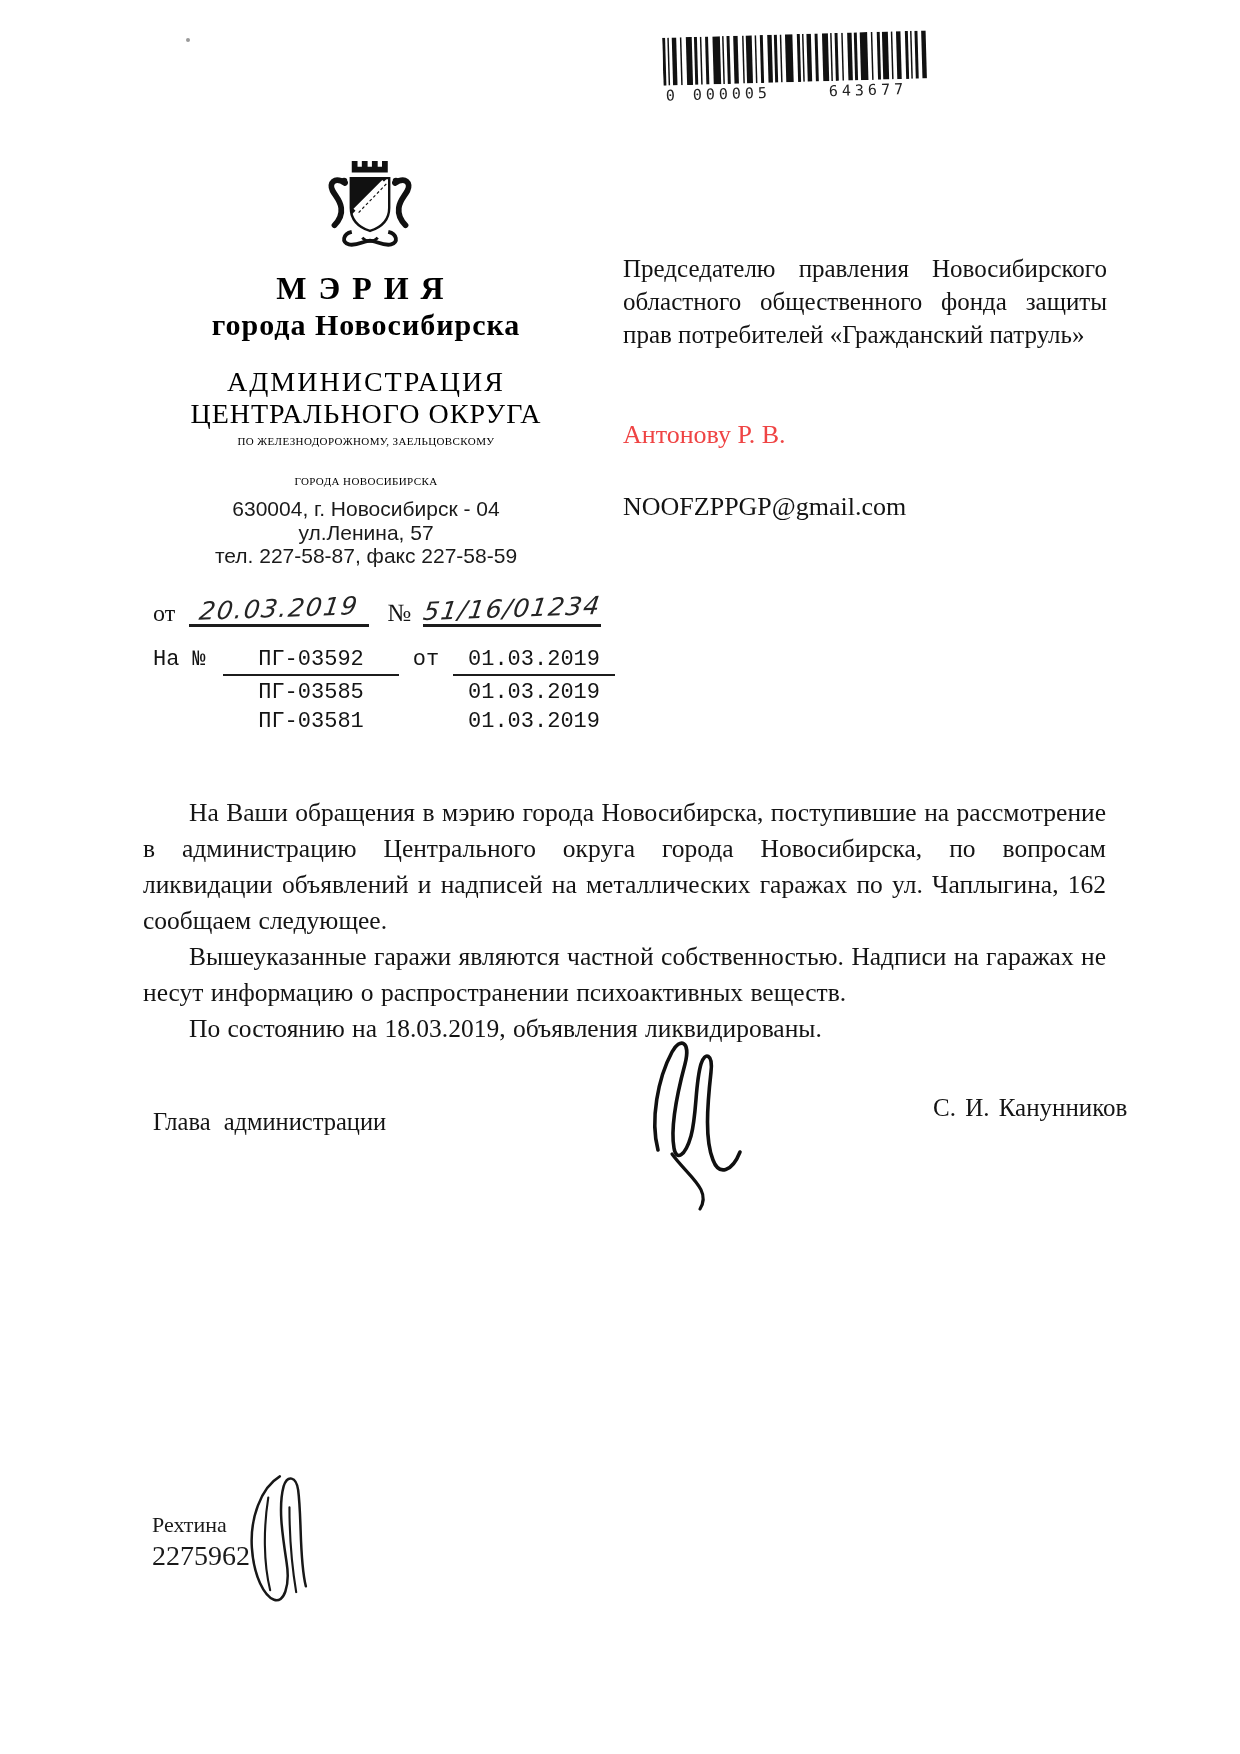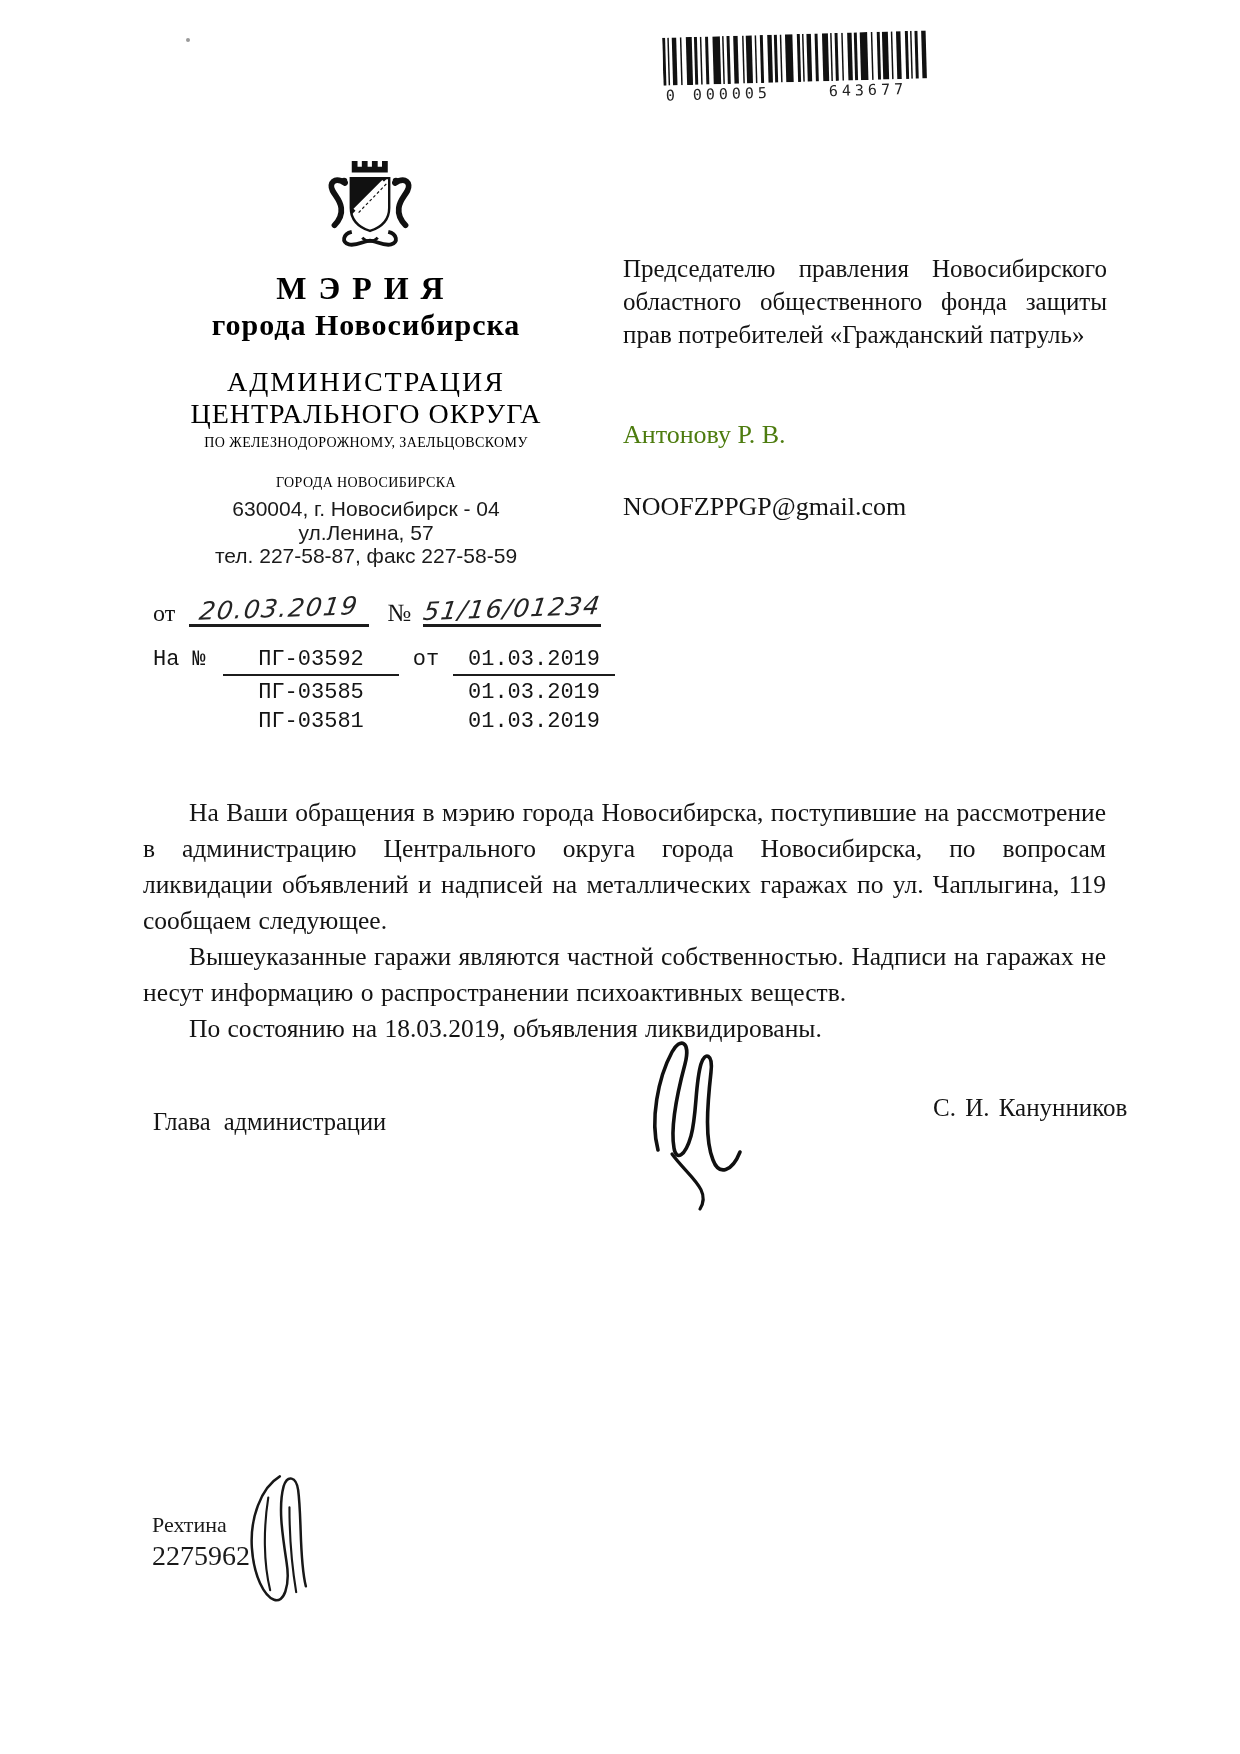--- a/index.html
+++ b/index.html
@@ -20,21 +20,21 @@
   .d-left{margin-left:2px;}
   .d-g1{margin-left:14px;}
   .d-g2{margin-left:58px;}
   
   .lh{left:150px;width:432px;text-align:center;color:#000000;}
   .emblem{left:320px;top:158px;}
   .org1{top:270px;font-size:32px;font-weight:bold;letter-spacing:12px;}
   .org2{top:308px;font-size:30px;font-weight:bold;letter-spacing:1px;}
   .dept1{top:366px;font-size:28px;letter-spacing:2px;}
   .dept2{top:398px;font-size:28px;letter-spacing:1px;}
-  .sub{font-size:14px;letter-spacing:.4px;}
+  .sub{font-size:11px;letter-spacing:.4px;}
   .sub1{top:435px;}
   .sub2{top:455px;}
   .sub3{top:475px;}
   .addr{font-family:"Liberation Sans", sans-serif;font-size:21px;color:#1a1a1a;}
   .addr1{top:497px;}
   .addr2{top:521px;}
   .addr3{top:544px;}
   
   .refline{left:153px;top:594px;display:flex;align-items:flex-end;font-size:24px;}
   .hand{
@@ -52,21 +52,21 @@
   .rr-label{width:70px;}
   .rr-num{width:176px;text-align:center;}
   .rr-ot{width:54px;text-align:center;}
   .rr-date{width:162px;text-align:center;}
   .ul{border-bottom:2.5px solid #1c1c1c;padding-bottom:2px;}
   
   .recipient{
     left:623px;top:252px;width:484px;font-size:25px;line-height:33px;
     text-align:justify;color:#131313;
   }
-  .addressee{left:623px;top:420px;font-size:26px;color:#4d7c0f;}
+  .addressee{left:623px;top:420px;font-size:26px;color:#ef4444;}
   .email{left:623px;top:492px;font-size:26px;color:#131313;}
   
   .letter-body{left:143px;top:795px;width:963px;font-size:25.5px;line-height:36px;
     text-align:justify;color:#141414;word-spacing:1px;}
   .letter-body p{margin:0;text-indent:46px;}
   
   .sig-title{left:153px;top:1096px;font-size:24.5px;word-spacing:7px;color:#141414;margin-top:12px;}
   .sig-name{left:933px;top:1094px;font-size:25px;word-spacing:3px;color:#141414;}
   .sig-stroke{left:600px;top:1028px;}
   
@@ -184,21 +184,21 @@
       <span class="rr-ot"></span>
       <span class="rr-date">01.03.2019</span>
     </div>
   </div>
 
   <div class="abs recipient">Председателю правления Новосибирского областного общественного фонда защиты прав потребителей «Гражданский патруль»</div>
   <div class="abs addressee">Антонову Р. В.</div>
   <div class="abs email">NOOFZPPGP@gmail.com</div>
 
   <div class="abs letter-body">
-    <p>На Ваши обращения в мэрию города Новосибирска, поступившие на рассмотрение в администрацию Центрального округа города Новосибирска, по вопросам ликвидации объявлений и надписей на металлических гаражах по ул. Чаплыгина, 119 сообщаем следующее.</p>
+    <p>На Ваши обращения в мэрию города Новосибирска, поступившие на рассмотрение в администрацию Центрального округа города Новосибирска, по вопросам ликвидации объявлений и надписей на металлических гаражах по ул. Чаплыгина, 162 сообщаем следующее.</p>
     <p>Вышеуказанные гаражи являются частной собственностью. Надписи на гаражах не несут информацию о распространении психоактивных веществ.</p>
     <p>По состоянию на 18.03.2019, объявления ликвидированы.</p>
   </div>
 
   <div class="abs sig-title">Глава администрации</div>
   <div class="abs sig-stroke">
     <svg width="190" height="185" viewBox="0 0 190 185">
       <path d="M58 122 C50 92 58 50 72 24 C80 9 91 13 85 36 C77 66 70 98 74 120 C76 133 85 129 91 108 C97 86 95 56 101 36 C105 23 113 26 111 44 C107 80 105 112 113 132 C119 148 132 144 140 124" stroke="#101010" stroke-width="3.6" fill="none" stroke-linecap="round"></path>
       <path d="M72 126 C88 148 112 162 100 181" stroke="#101010" stroke-width="3.2" fill="none" stroke-linecap="round"></path>
     </svg>

